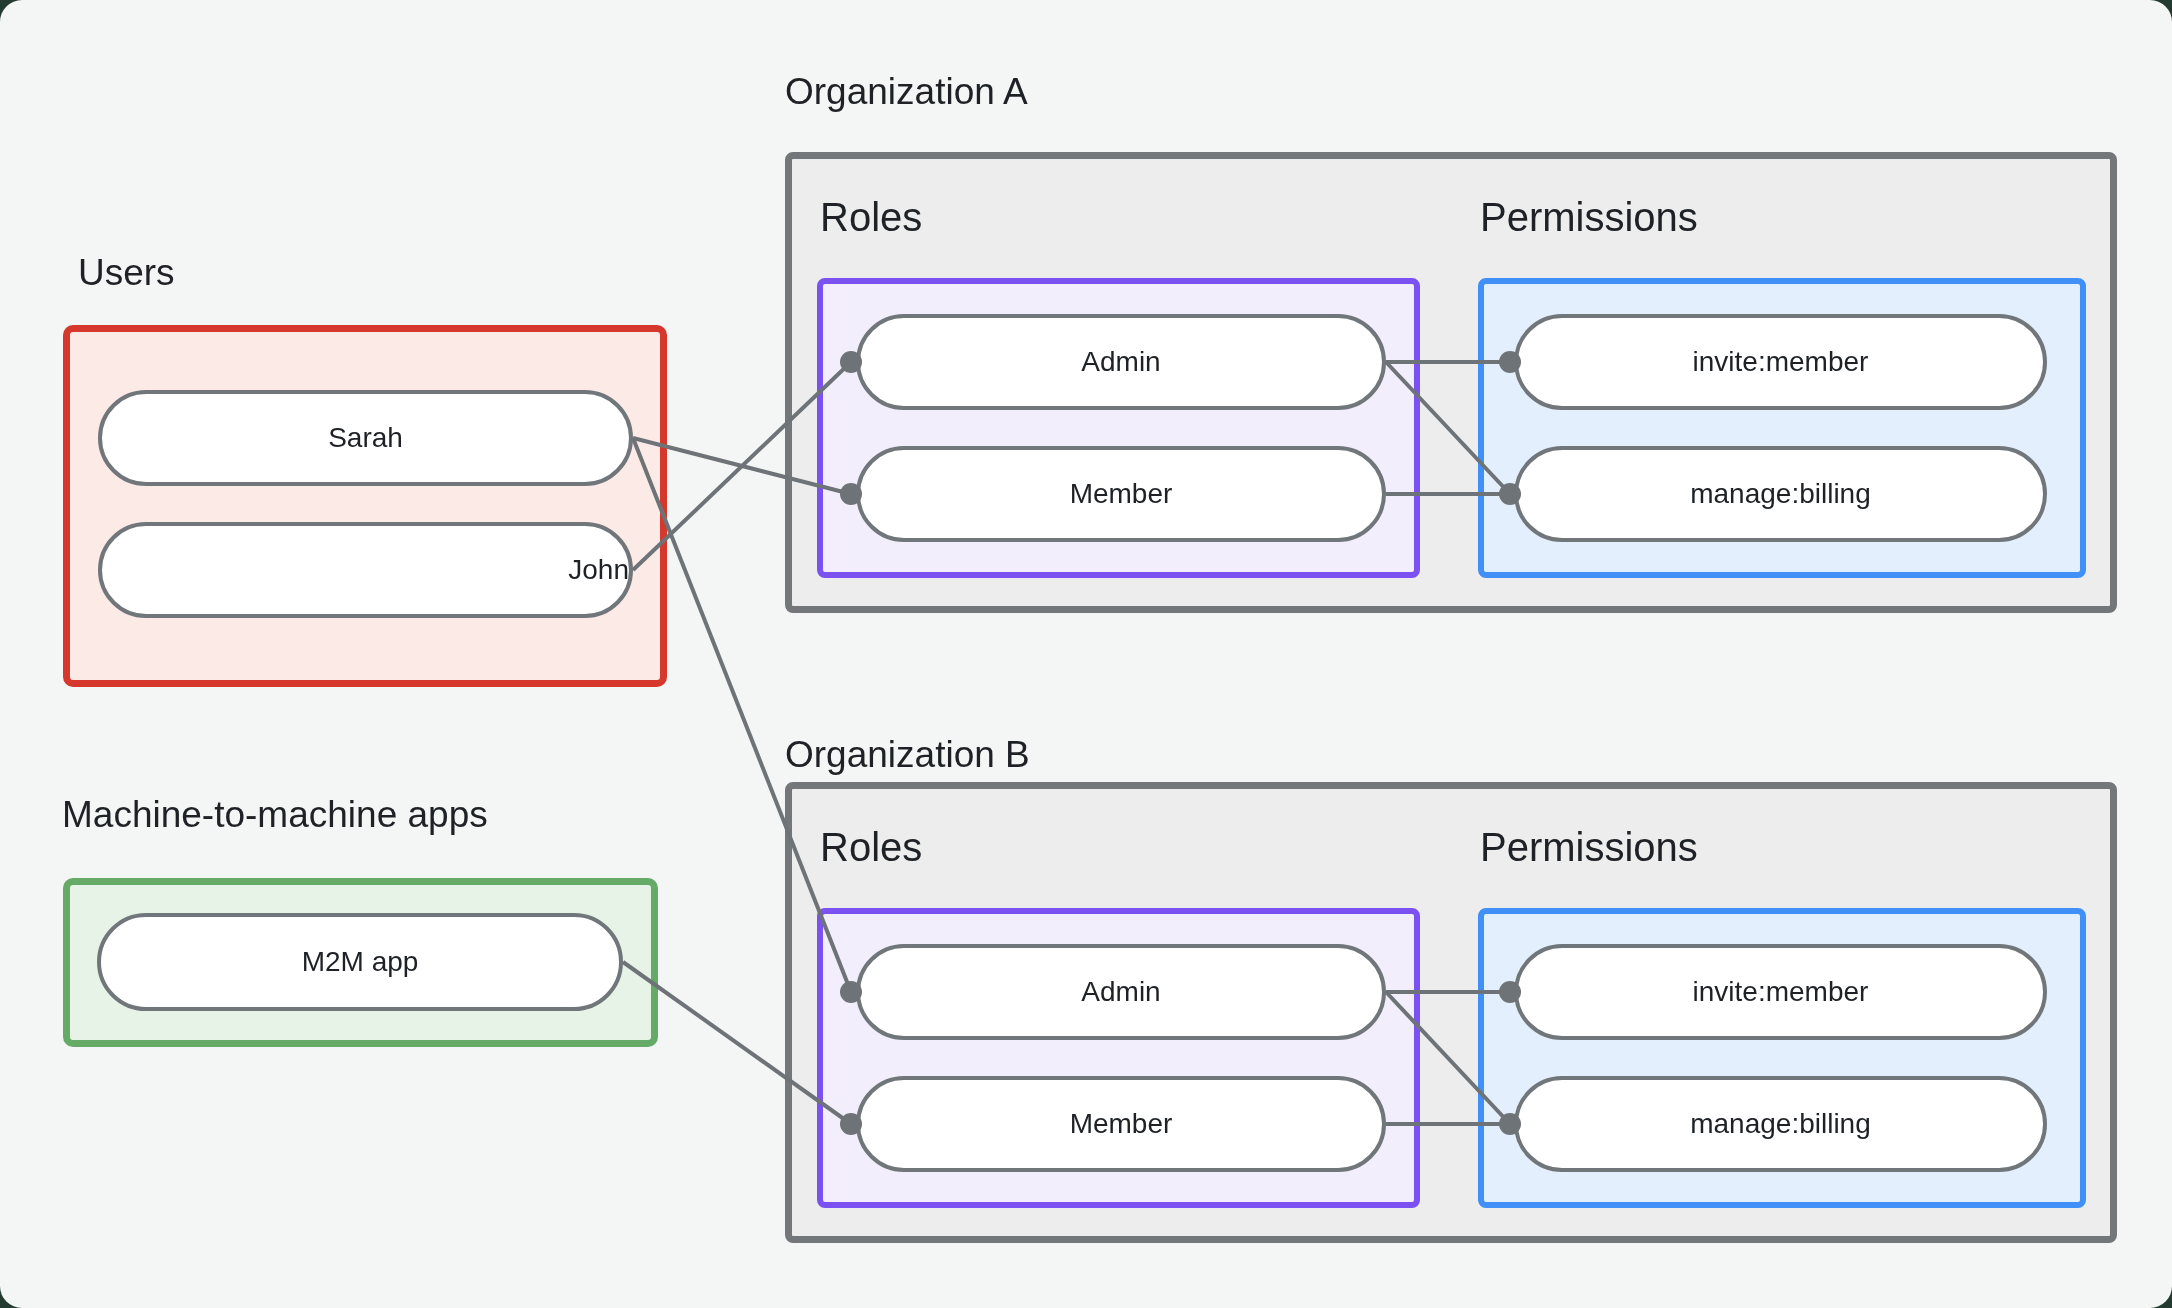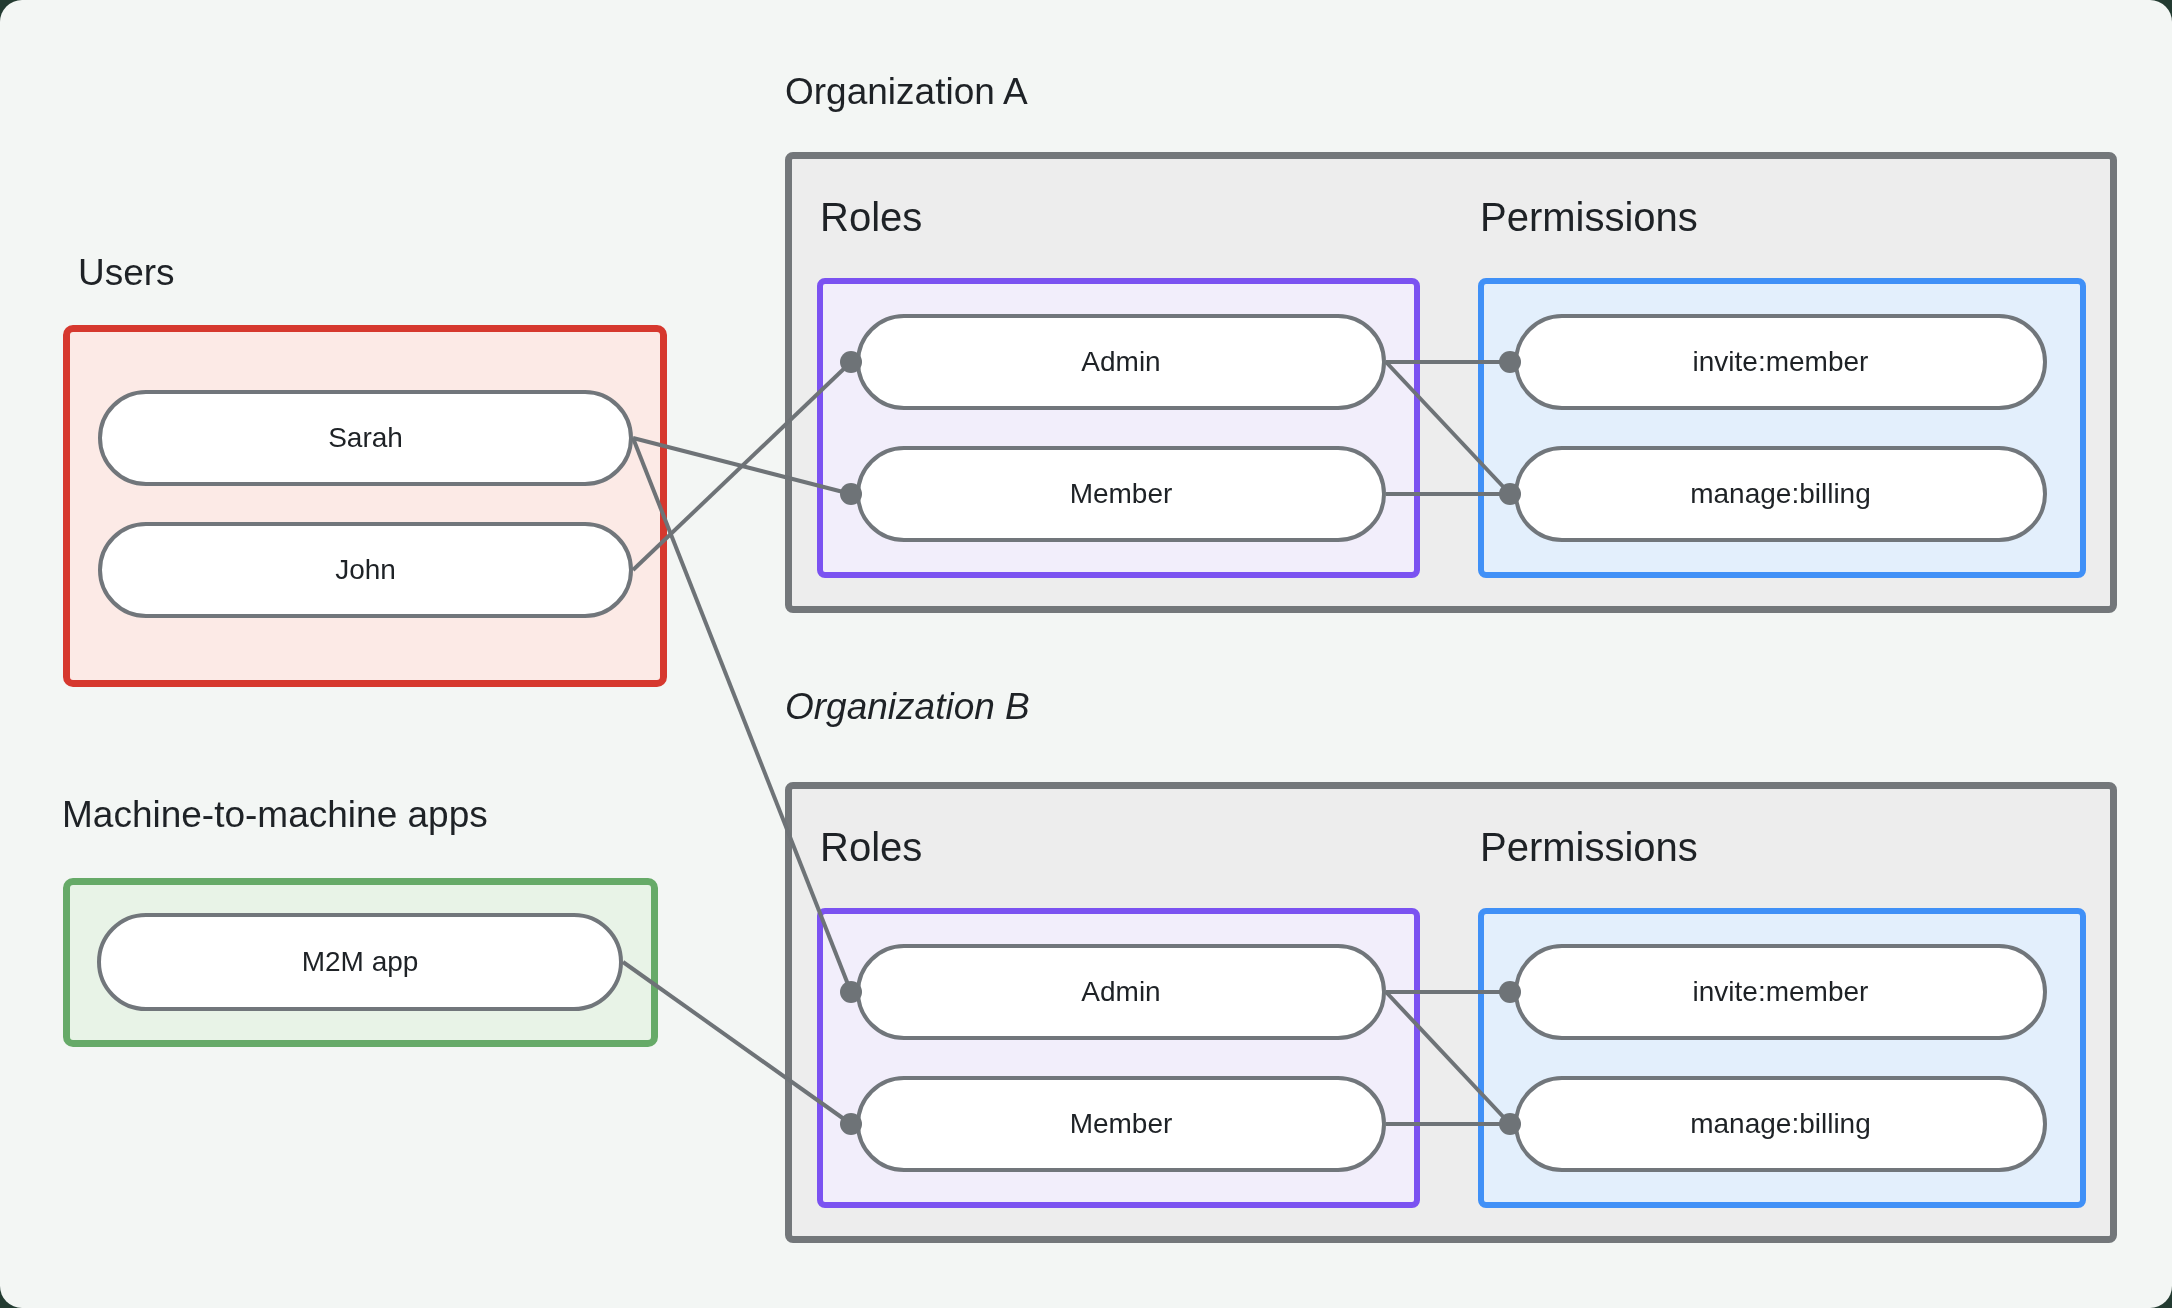--- a/index.html
+++ b/index.html
@@ -90,21 +90,21 @@
 
 <div id="canvas">
 
   <div class="section-title" style="left:78px;top:243px;margin-top:8px;">Users</div>
 
   <div class="group-box users-box" style="left:63px;top:325px;width:604px;height:362px;"></div>
 
   <div class="pill" style="left:98px;top:390px;width:535px;height:96px;">
     <span>Sarah</span>
   </div>
-  <div class="pill" style="left:98px;top:522px;width:535px;height:96px;">
+  <div class="pill" style="left:98px;top:522px;width:535px;height:96px;justify-content:flex-end;">
     <span>John</span>
   </div>
 
   <div class="section-title" style="left:62px;top:793px;">Machine-to-machine apps</div>
 
   <div class="group-box m2m-box" style="left:63px;top:878px;width:595px;height:169px;"></div>
 
   <div class="pill" style="left:97px;top:913px;width:526px;height:98px;">
     <span>M2M app</span>
   </div>
@@ -126,21 +126,21 @@
     <span>Member</span>
   </div>
 
   <div class="pill" style="left:1514px;top:314px;width:533px;height:96px;">
     <span>invite:member</span>
   </div>
   <div class="pill" style="left:1514px;top:446px;width:533px;height:96px;">
     <span>manage:billing</span>
   </div>
 
-  <div class="section-title" style="left:785px;top:685px;font-style:italic;">Organization B</div>
+  <div class="section-title" style="left:785px;top:733px;">Organization B</div>
 
   <div class="group-box org-box" style="left:785px;top:782px;width:1332px;height:461px;"></div>
 
   <div class="inner-label" style="left:820px;top:826px;">Roles</div>
   <div class="inner-label" style="left:1480px;top:826px;">Permissions</div>
 
   <div class="group-box roles-box" style="left:817px;top:908px;width:603px;height:300px;"></div>
   <div class="group-box perms-box" style="left:1478px;top:908px;width:608px;height:300px;"></div>
 
   <div class="pill" style="left:856px;top:944px;width:530px;height:96px;">

